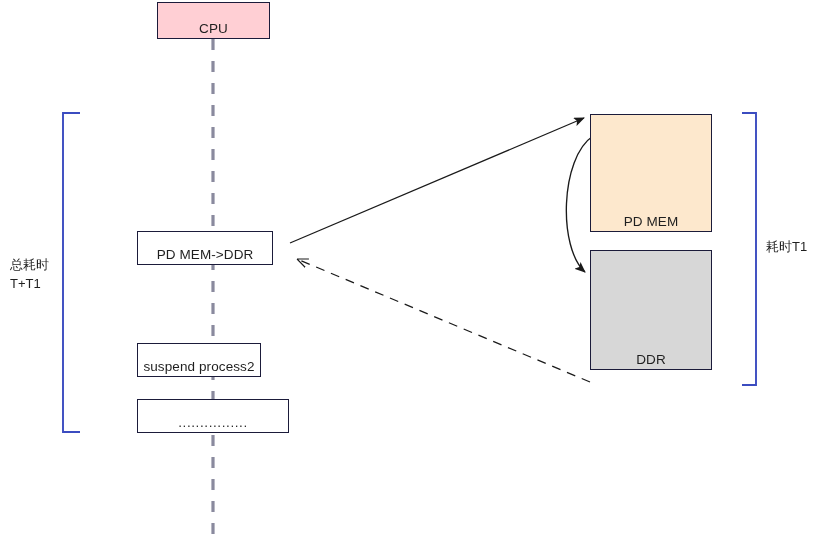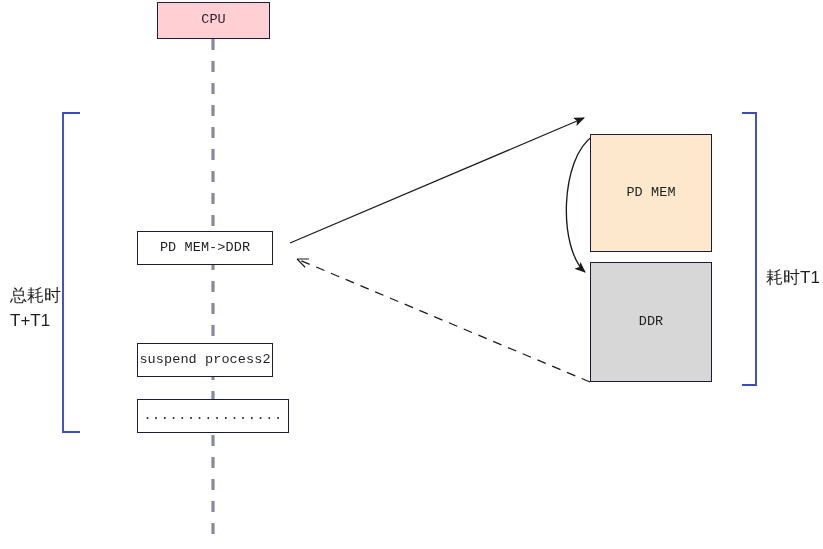--- a/index.html
+++ b/index.html
@@ -23,52 +23,50 @@
     top: 0;
     width: 823px;
     height: 549px;
     pointer-events: none;
   }
   .node {
     position: absolute;
     box-sizing: border-box;
     border: 1.4px solid #1b1b3a;
     display: flex;
-    align-items: center;
+    align-items: flex-end;
     justify-content: center;
     text-align: center;
     font-size: 13.5px;
     color: #1f1f1f;
     line-height: 1.25;
     letter-spacing: 0.1px;
     background: #ffffff;
-    font-family: Liberation Mono, monospace;
   }
   .node-cpu {
     background: #ffcfd4;
   }
   .node-pdmem {
     background: #fde8cd;
   }
   .node-ddr {
     background: #d7d7d7;
   }
   .node-dots {
     font-size: 13.5px;
     letter-spacing: 0.6px;
     color: #2a2a2a;
   }
   .bracket-label {
     position: absolute;
-    font-size: 17px;
+    font-size: 13px;
     color: #1f1f1f;
     line-height: 1.45;
     text-align: left;
     white-space: pre-line;
-    margin-top: 28px;
   }
 </style>
 </head>
 <body>
 
 <div id="canvas">
 
   <svg id="svg-layer" viewBox="0 0 823 549" xmlns="http://www.w3.org/2000/svg">
     <defs>
       <marker id="arrow-filled" markerWidth="11" markerHeight="9" refX="10" refY="4.5" orient="auto" markerUnits="userSpaceOnUse">
@@ -94,33 +92,33 @@
 
   <div class="node node-cpu" style="left:157px; top:2px; width:113px; height:37px;">
     <span>CPU</span>
   </div>
 
 
   <div class="node" style="left:137px; top:231px; width:136px; height:34px;">
     <span>PD MEM-&gt;DDR</span>
   </div>
 
-  <div class="node" style="left:137px; top:343px; width:136px; height:34px;">
+  <div class="node" style="left:137px; top:343px; width:124px; height:34px;">
     <span>suspend process2</span>
   </div>
 
   <div class="node node-dots" style="left:137px; top:399px; width:152px; height:34px;">
     <span>................</span>
   </div>
 
-  <div class="node node-pdmem" style="left:590px; top:114px; width:122px; height:118px;margin-top:20px;">
+  <div class="node node-pdmem" style="left:590px; top:114px; width:122px; height:118px;">
     <span>PD MEM</span>
   </div>
 
-  <div class="node node-ddr" style="left:590px; top:262px; width:122px; height:120px;">
+  <div class="node node-ddr" style="left:590px; top:250px; width:122px; height:120px;">
     <span>DDR</span>
   </div>
 
   <div class="bracket-label" style="left:10px; top:256px; width:52px;">总耗时
 T+T1</div>
 
   <div class="bracket-label" style="left:766px; top:238px; width:56px;">耗时T1</div>
 
 </div>
 

